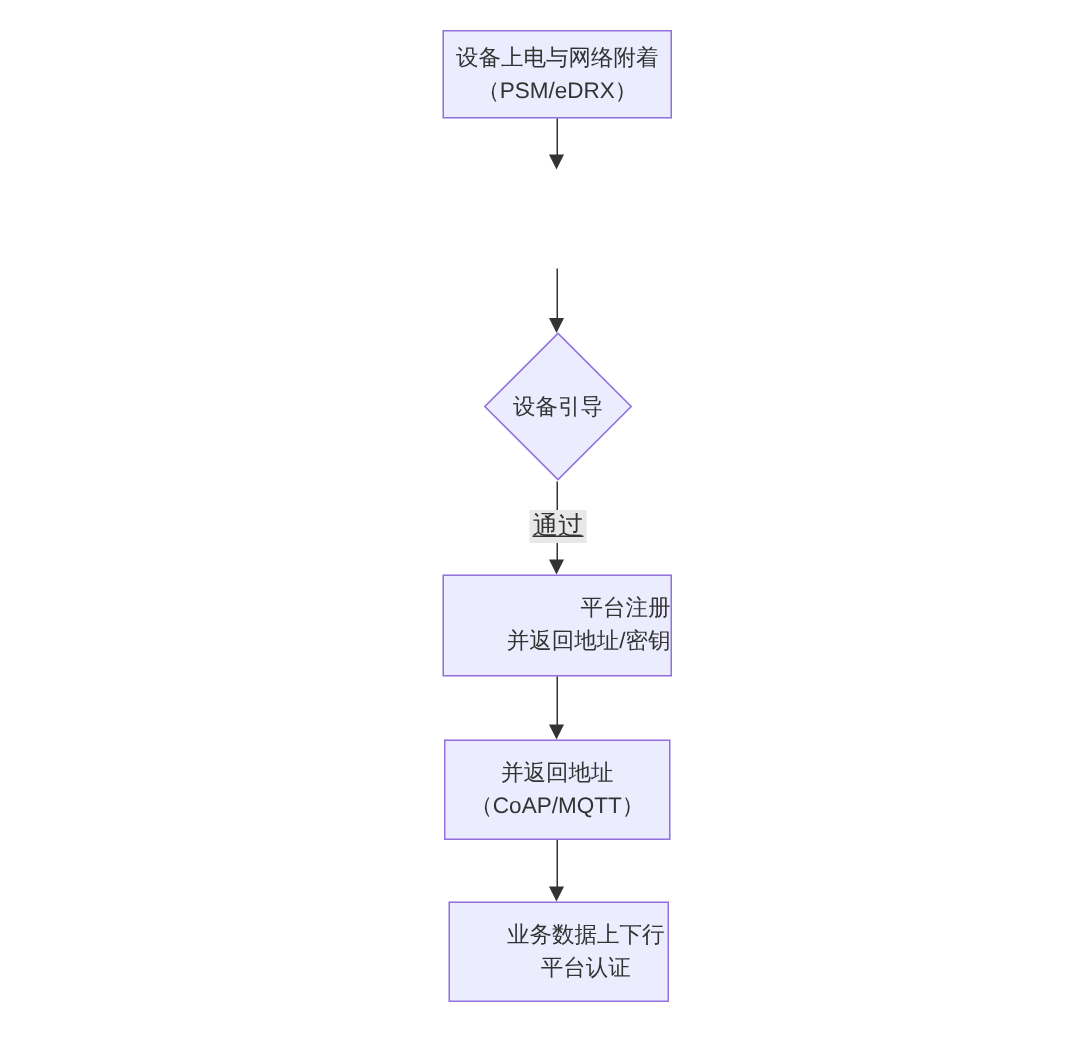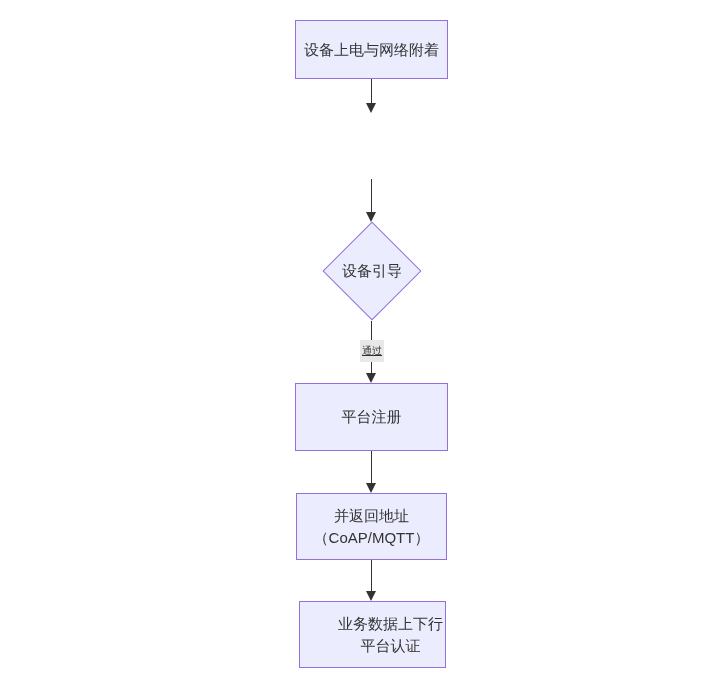--- a/index.html
+++ b/index.html
@@ -30,21 +30,21 @@
     display: flex;
     flex-direction: column;
     align-items: center;
     justify-content: center;
     font-size: 15px;
     line-height: 22px;
     text-align: center;
   }
   #n-start    { left: 295px; top: 20px;  width: 153px; height: 59px; }
   #n-boot     { left: 297px; top: 113px; width: 150px; height: 66px; }
-  #n-register { left: 295px; top: 383px; width: 153px; height: 68px; }
+  #n-register { left: 295px; top: 383px; width: 153px; height: 68px; align-items: flex-end; }
   #n-channel  { left: 296px; top: 493px; width: 151px; height: 67px; }
   #n-business { left: 299px; top: 601px; width: 147px; height: 67px; padding-left: 36px; }
 
   .diamond-wrap {
     position: absolute;
     left: 322px; top: 221px;
     width: 100px; height: 100px;
   }
   .diamond-shape {
     position: absolute;
@@ -86,54 +86,56 @@
   #e2-head { top: 212px; }
   #e3-head { top: 373px; }
   #e4-head { top: 483px; }
   #e5-head { top: 591px; }
   .edge-label {
     position: absolute;
     left: 372px; top: 340px;
     transform: translateX(-50%);
     background: var(--edge-label-bg);
     color: var(--text-color);
-    font-size: 10px;
+    font-size: 17px;
     line-height: 22px;
     padding: 0 2px;
     white-space: nowrap;
     text-decoration: underline;
   }
 </style>
 </head>
 <body>
 
 <div class="canvas">
 
   <div class="node" id="n-start">
     <div>设备上电与网络附着</div>
+    <div>（PSM/eDRX）</div>
   </div>
 
   <div class="edge-line" id="e1-line"></div>
   <div class="arrowhead" id="e1-head"></div>
 
 
   <div class="edge-line" id="e2-line"></div>
   <div class="arrowhead" id="e2-head"></div>
 
   <div class="diamond-wrap">
     <div class="diamond-shape"></div>
     <div class="diamond-label">设备引导</div>
   </div>
 
   <div class="edge-line" id="e3-line"></div>
   <div class="edge-label">通过</div>
   <div class="arrowhead" id="e3-head"></div>
 
   <div class="node" id="n-register">
     <div>平台注册</div>
+    <div>并返回地址/密钥</div>
   </div>
 
   <div class="edge-line" id="e4-line"></div>
   <div class="arrowhead" id="e4-head"></div>
 
   <div class="node" id="n-channel">
     <div>并返回地址</div>
     <div>（CoAP/MQTT）</div>
   </div>
 

